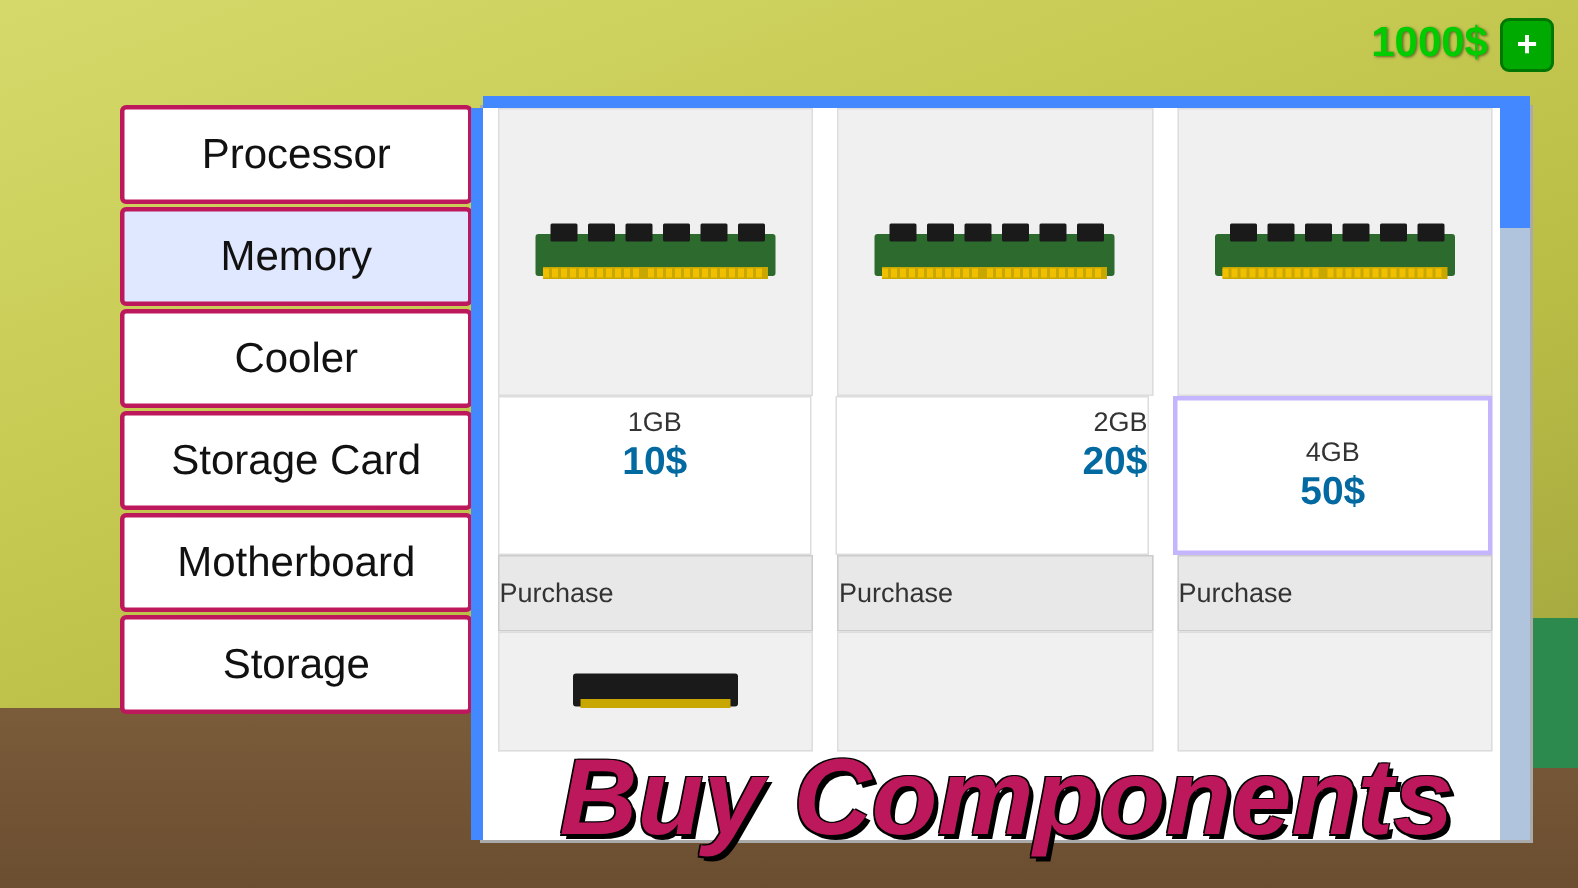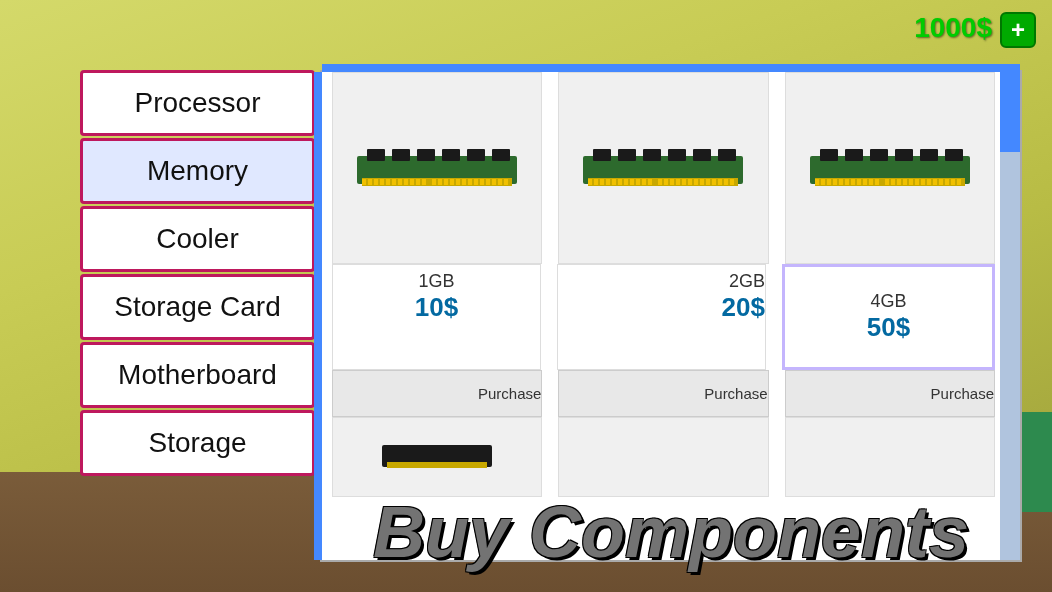--- a/index.html
+++ b/index.html
@@ -193,45 +193,45 @@
       font-size: 26px;
       font-weight: bold;
       color: #0369a1;
     }
 
     .purchase-button {
       width: 100%;
       padding: 14px 0;
       background: #e8e8e8;
       border: 1px solid #ccc;
-      font-size: 15px;
+      font-size: 18px;
       color: #333;
       cursor: pointer;
-      text-align: right;
+      text-align: left;
     }
 
     
     .watermark {
       position: absolute;
       bottom: 0;
       left: 320px;
       right: 30px;
       height: 120px;
       display: flex;
       align-items: center;
       justify-content: center;
       z-index: 20;
       pointer-events: none;
       overflow: hidden;
     }
 
     .watermark-text {
       font-size: 72px;
       font-weight: 900;
-      color: #737373;
+      color: #be185d;
       text-shadow: 3px 3px 0 #000, -1px -1px 0 #000, 1px -1px 0 #000, -1px 1px 0 #000;
       font-style: italic;
       white-space: nowrap;
       font-family: Impact, Arial Black, sans-serif;
     }
 
     
     .ram-svg {
       display: block;
     }

